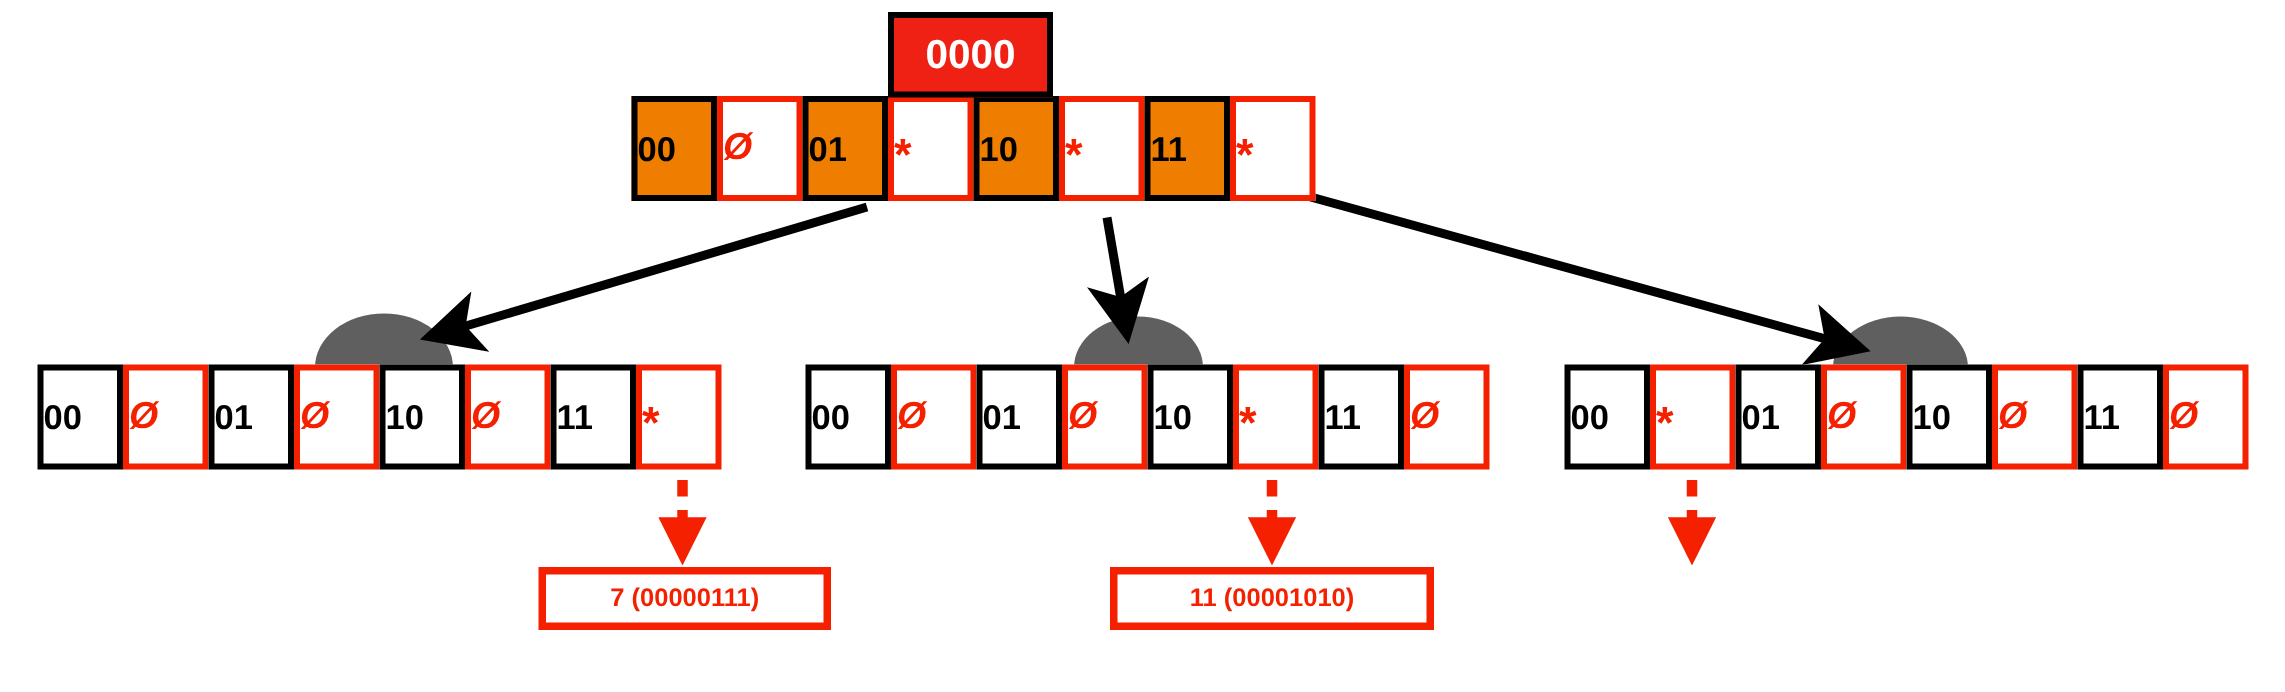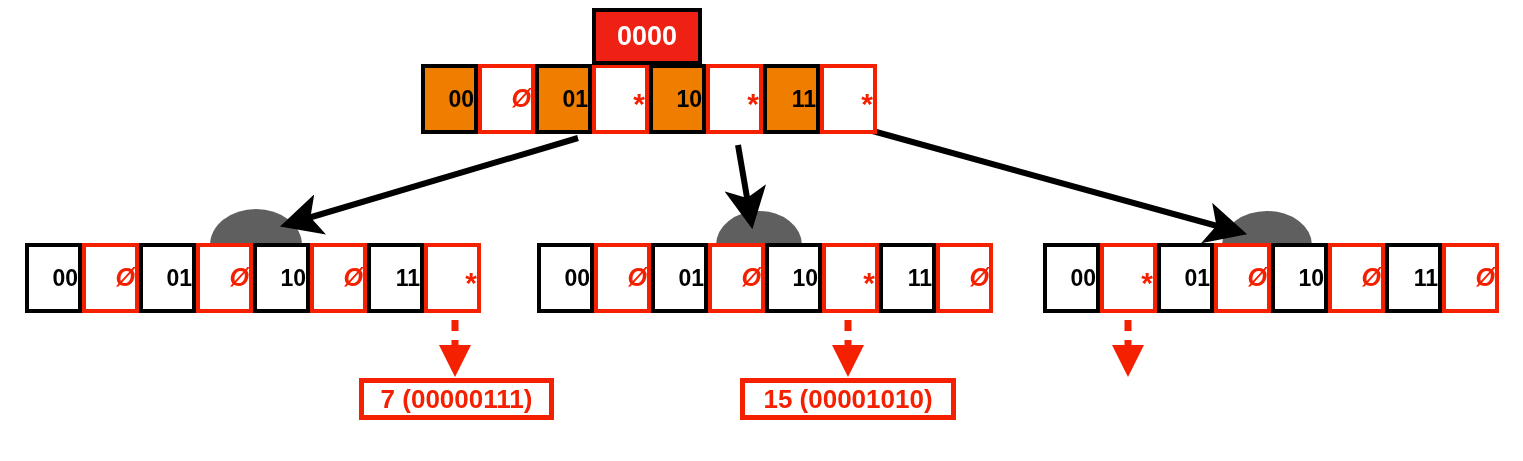--- a/index.html
+++ b/index.html
@@ -23,27 +23,26 @@
     display: flex;
     align-items: stretch;
     z-index: 6;
   }
   .cell {
     box-sizing: border-box;
     width: 57px;
     height: 70px;
     display: flex;
     align-items: center;
-    justify-content: flex-end;
+    justify-content: flex-start;
     font-size: 23px;
     font-weight: bold;
     line-height: 1;
     background: #ffffff;
     position: relative;
-    padding-left: 28px;
   }
   
   .cell.key {
     border: 4px solid #000000;
     color: #000000;
   }
   .cell.key.filled {
     background: #ee7d00;
   }
   
@@ -89,21 +88,21 @@
   
   .valuebox {
     position: absolute;
     box-sizing: border-box;
     display: flex;
     align-items: center;
     justify-content: center;
     border: 5px solid #f42000;
     background: #ffffff;
     color: #f42000;
-    font-size: 26px;
+    font-size: 17px;
     font-weight: bold;
     height: 42px;
     z-index: 7;
   }
   
   #edges {
     position: absolute;
     left: 0;
     top: 0;
     width: 1523px;
@@ -256,16 +255,16 @@
     </div>
     <div class="cell val">
       <span class="glyph-null">Ø</span>
     </div>
   </div>
 
   <div class="valuebox" style="left:359px; top:378px; width:195px;">
     <span>7 (00000111)</span>
   </div>
   <div class="valuebox" style="left:740px; top:378px; width:216px;">
-    <span>15 (00001010)</span>
+    <span>11 (00001010)</span>
   </div>
 
 </div>
 
 </body></html>

